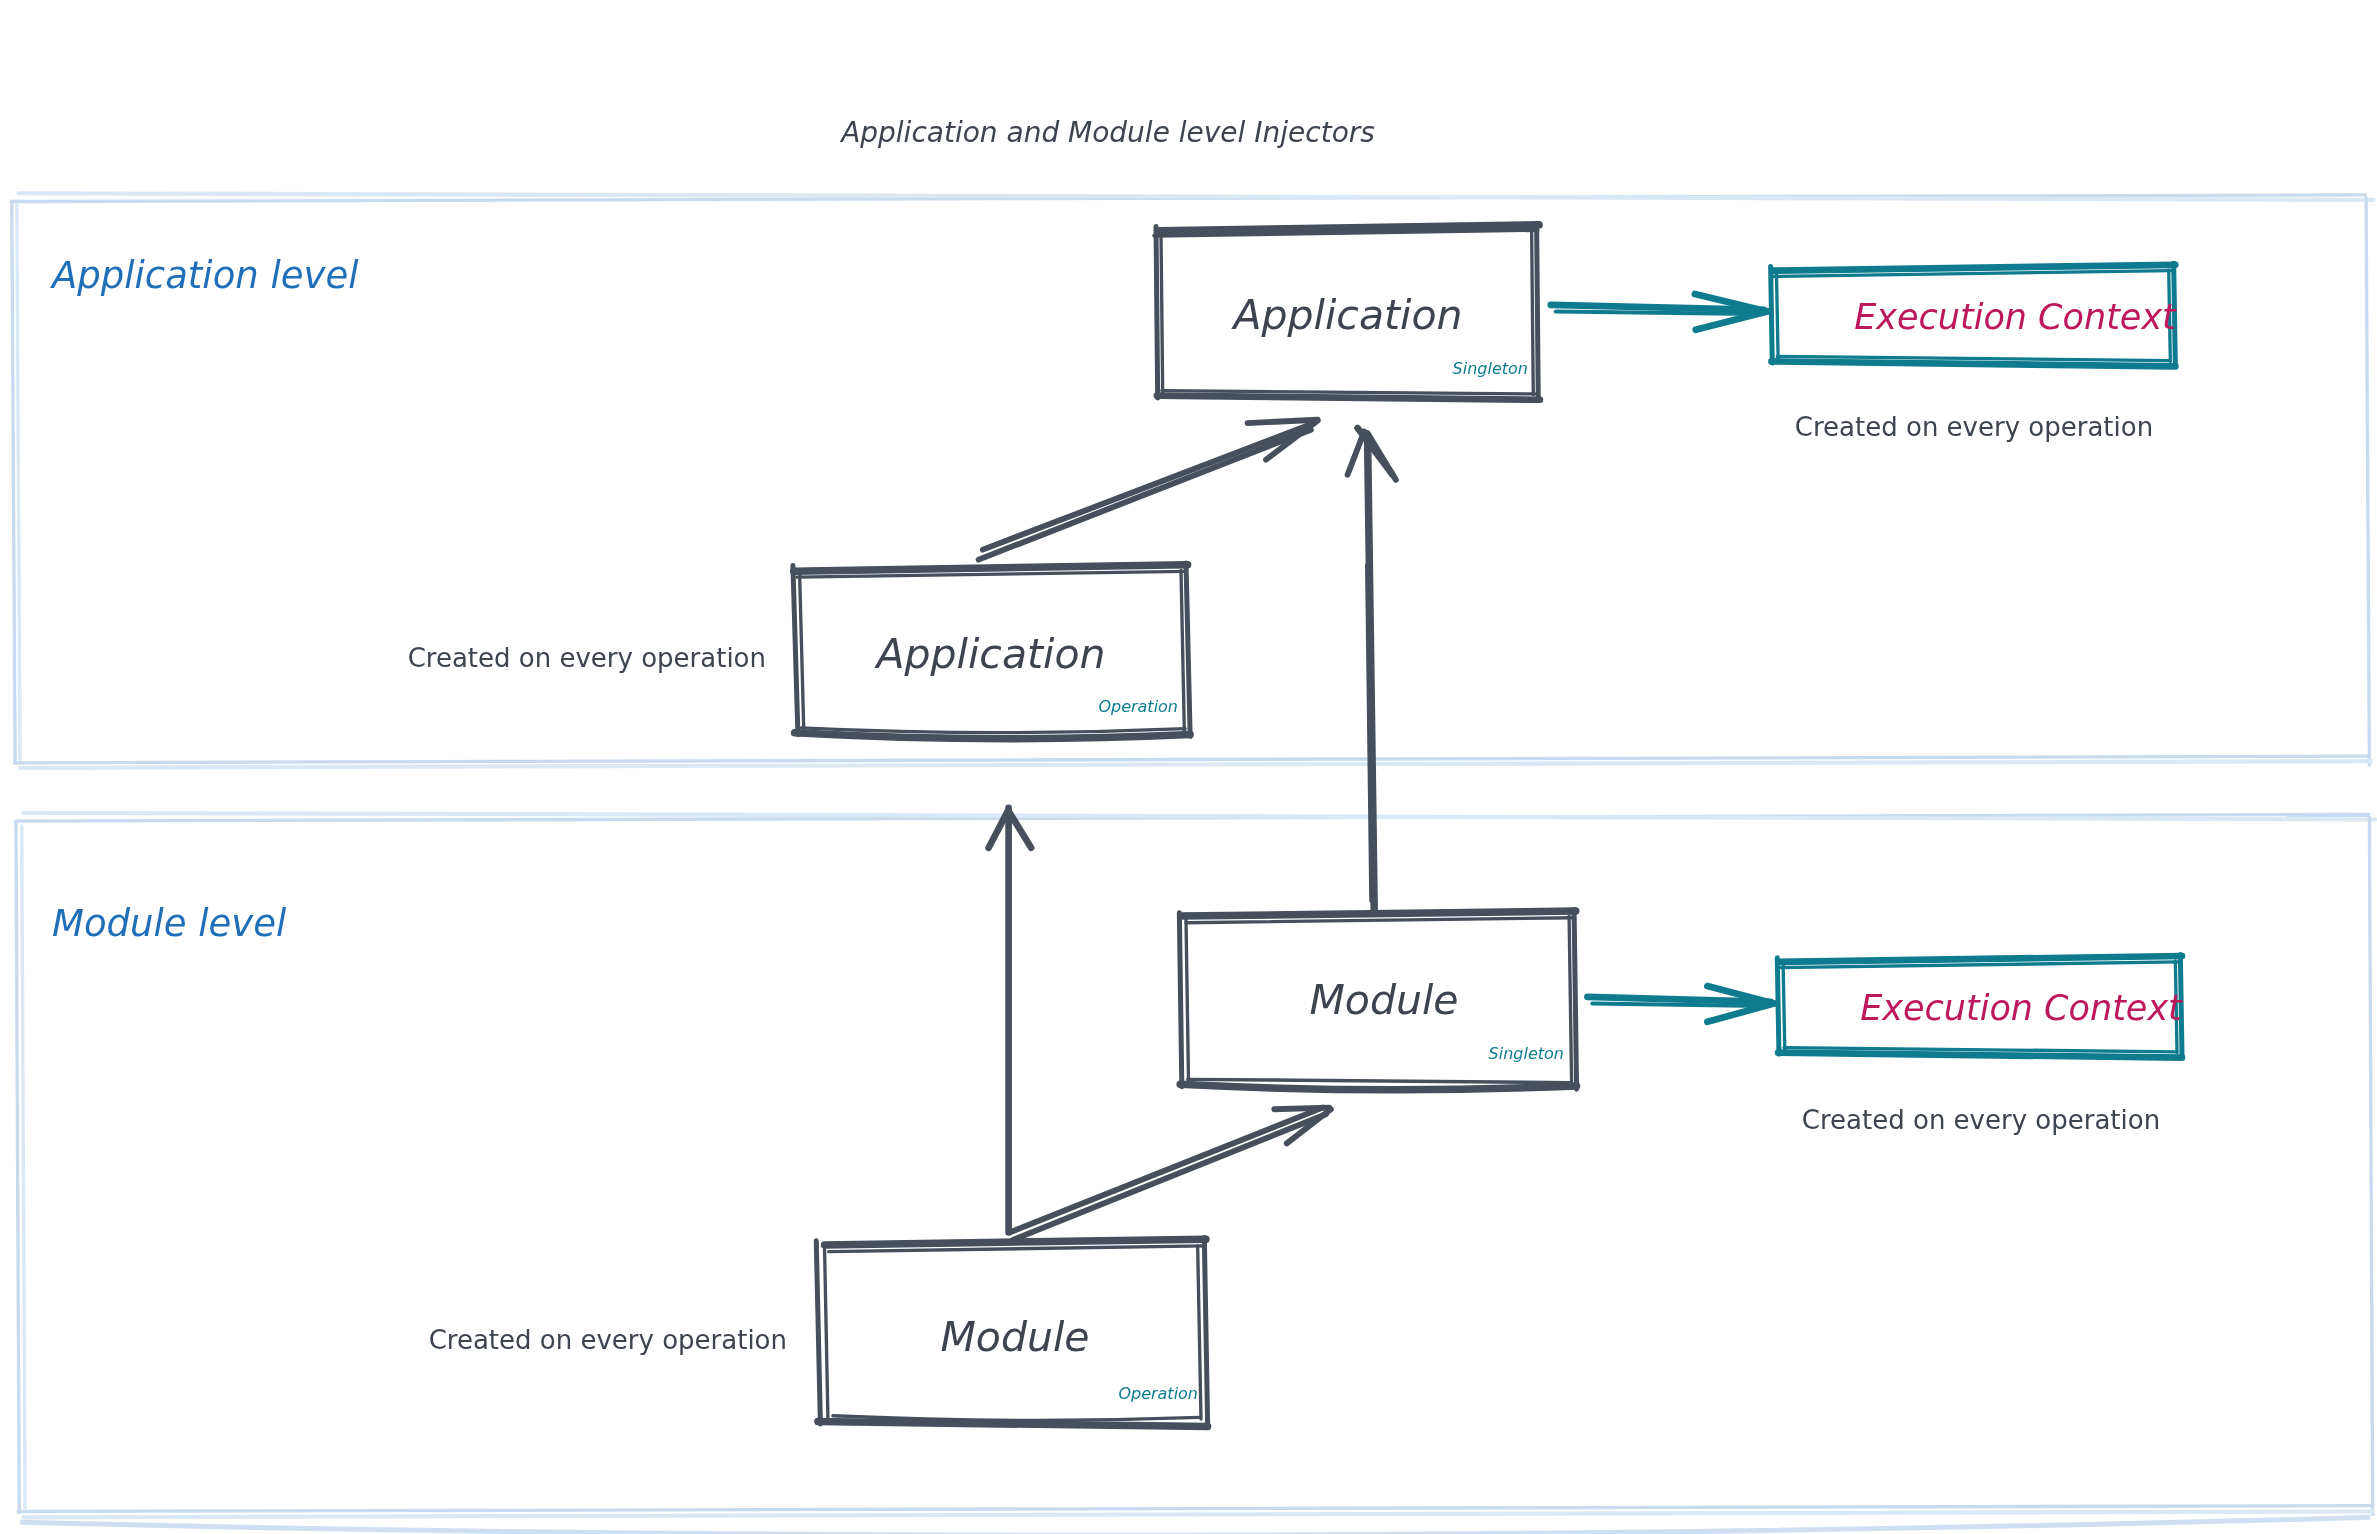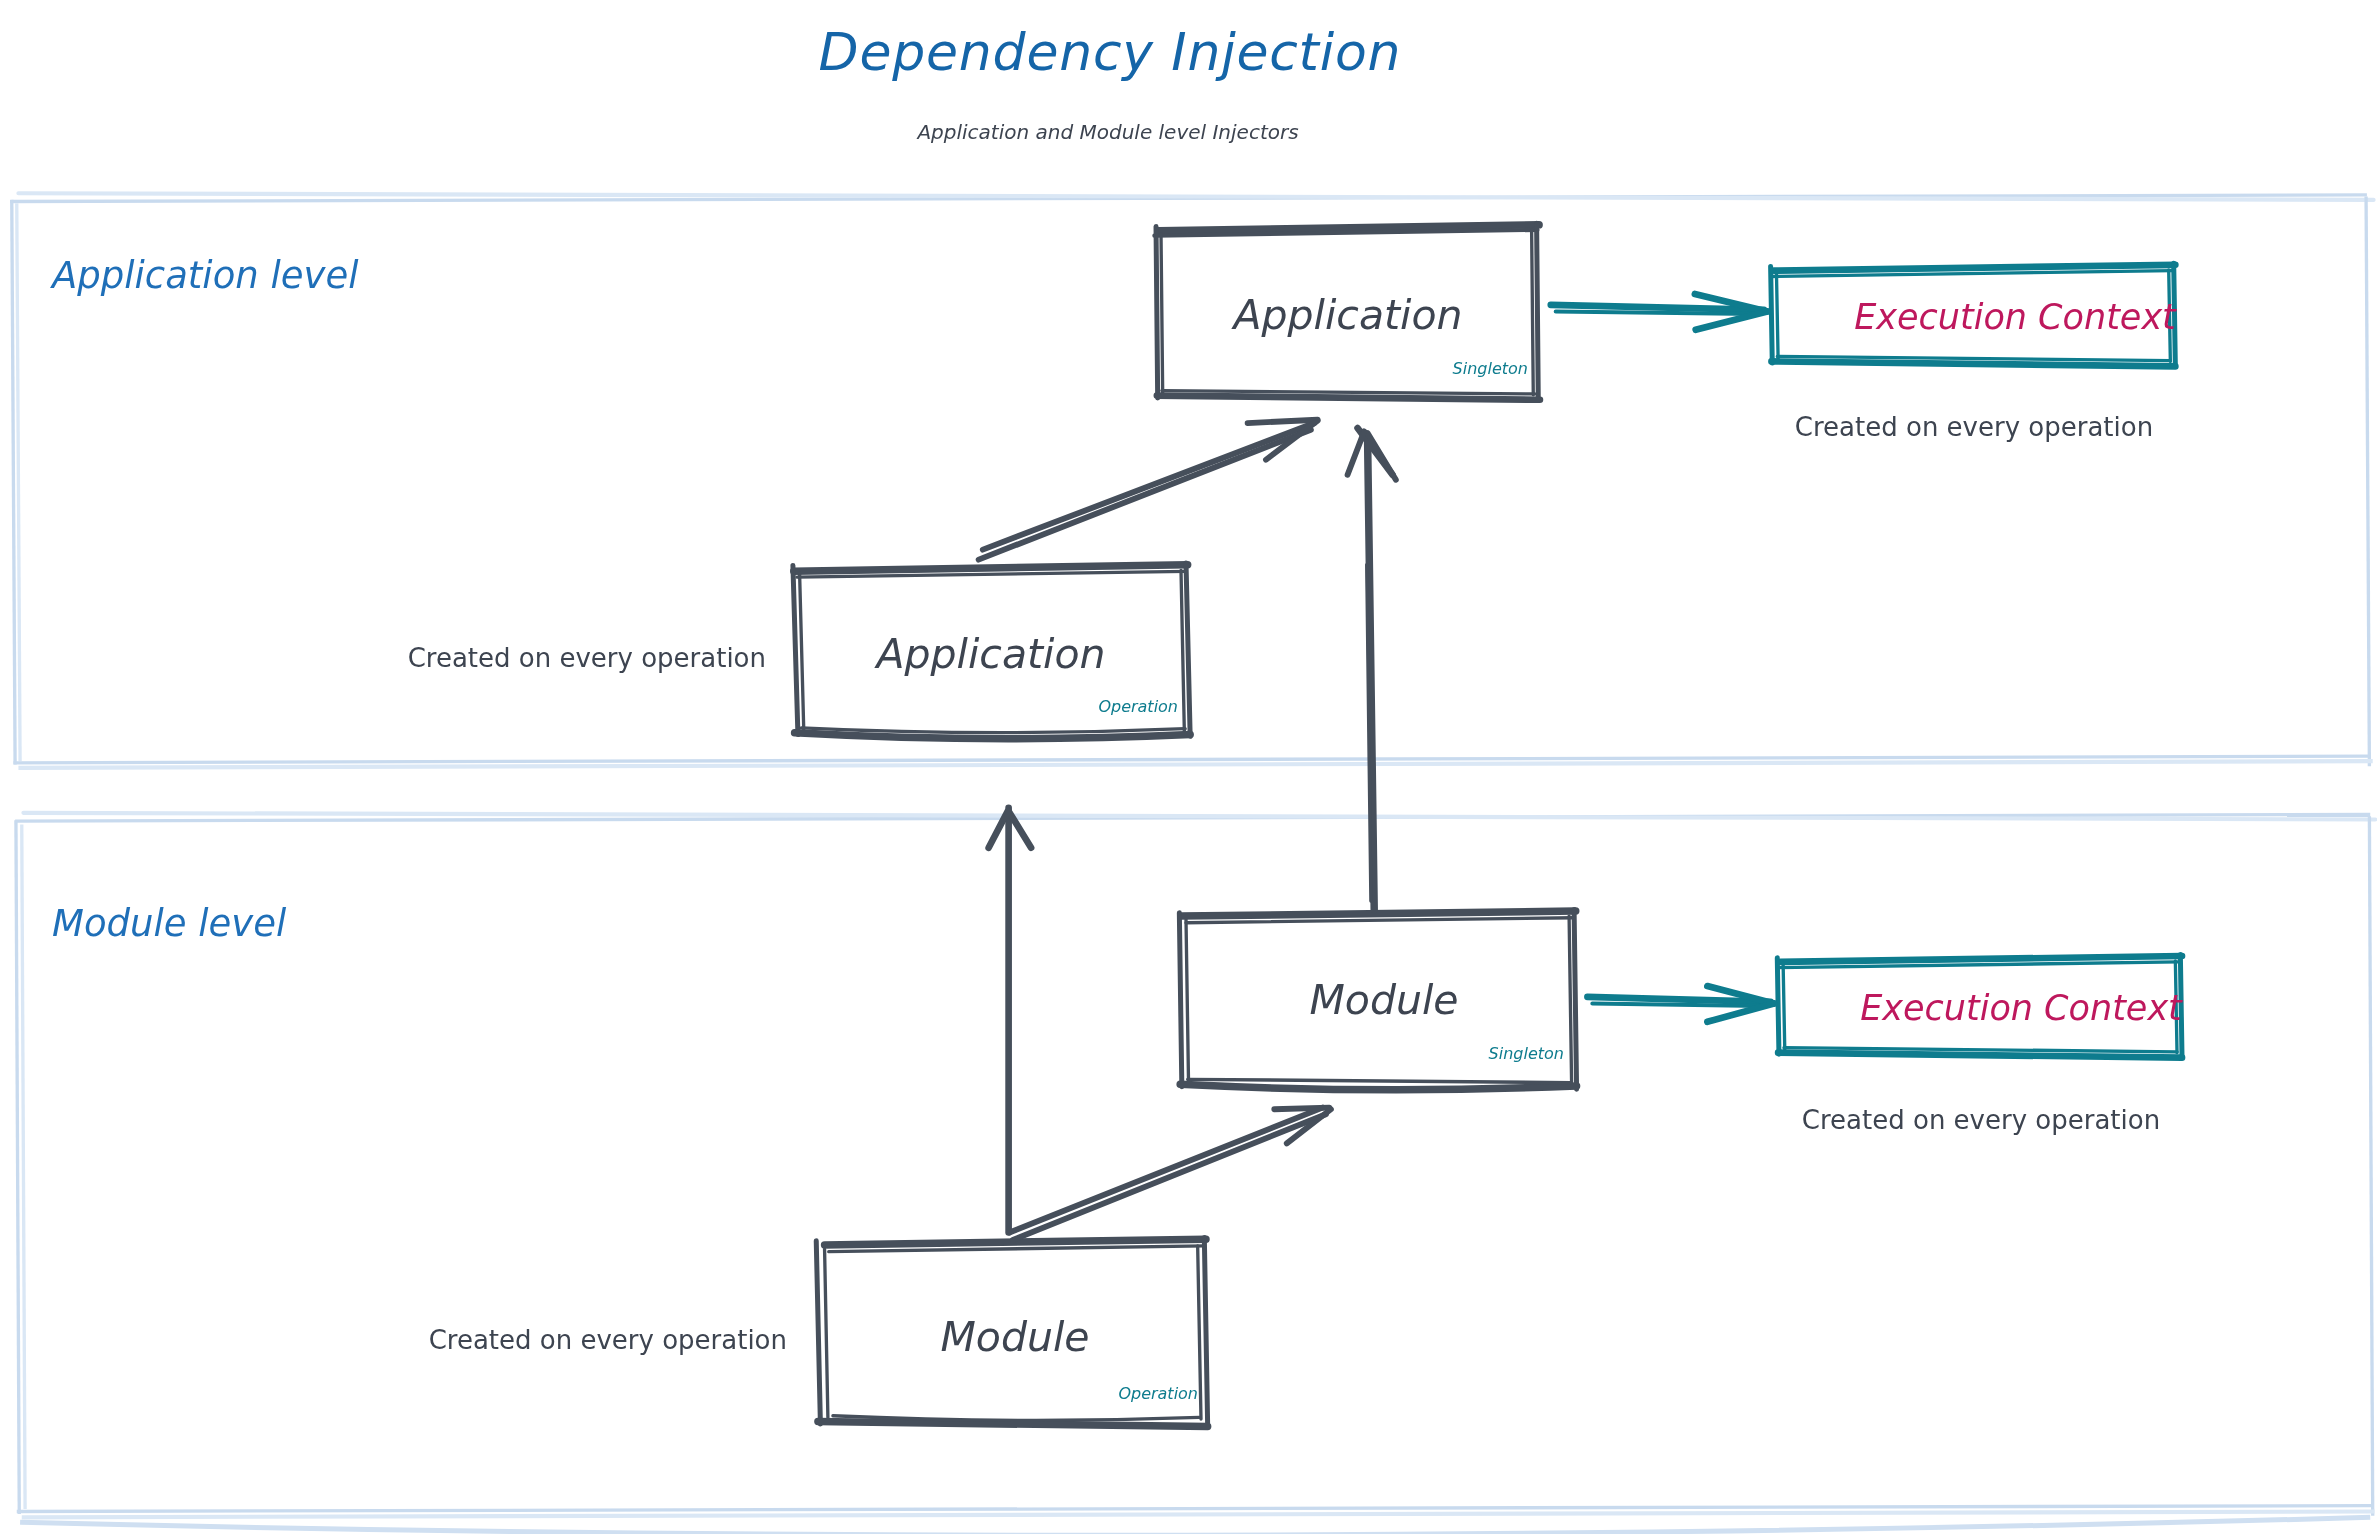--- a/index.html
+++ b/index.html
@@ -33,21 +33,21 @@
     font-family: "DejaVu Sans", sans-serif;
   }
   .title {
     font-size: 52px;
     color: #1565a8;
     font-weight: 400;
     letter-spacing: 0.8px;
     font-style: italic;
   }
   .subtitle {
-    font-size: 20px;
+    font-size: 28px;
     color: #3d4450;
     font-style: italic;
   }
   .panel-label {
     font-size: 37px;
     color: #1f6fb8;
     font-style: italic;
   }
   .box-title {
     font-size: 41px;
@@ -211,21 +211,20 @@
       <path d="M 1638 518 L 1618 570" stroke="#464f5b" stroke-width="7" fill="none" stroke-linecap="round"></path>
     </g>
 
     <g>
       <path d="M 1211 1480 L 1211 970" stroke="#464f5b" stroke-width="8" fill="none" stroke-linecap="round"></path>
       <path d="M 1211 974 L 1238 1018" stroke="#464f5b" stroke-width="8" fill="none" stroke-linecap="round"></path>
       <path d="M 1210 974 L 1187 1018" stroke="#464f5b" stroke-width="8" fill="none" stroke-linecap="round"></path>
     </g>
   </svg>
 
-  <div class="lbl title center" style="left: 1110px; top: 52px;">Dependency Injection</div>
   <div class="lbl subtitle center" style="left: 1108px; top: 132px;">Application and Module level Injectors</div>
 
   <div class="lbl panel-label leftalign" style="left: 52px; top: 275px;">Application level</div>
   <div class="lbl panel-label leftalign" style="left: 52px; top: 893px; margin-top: 30px;">Module level</div>
 
   <div class="lbl box-title center" style="left: 1348px; top: 315px;">Application</div>
   <div class="lbl box-sub rightalign" style="left: 1528px; top: 368px;">Singleton</div>
 
   <div class="lbl ec-title center" style="left: 1973px; top: 317px;">Execution Context</div>
   <div class="lbl note center" style="left: 1974px; top: 427px;">Created on every operation</div>

